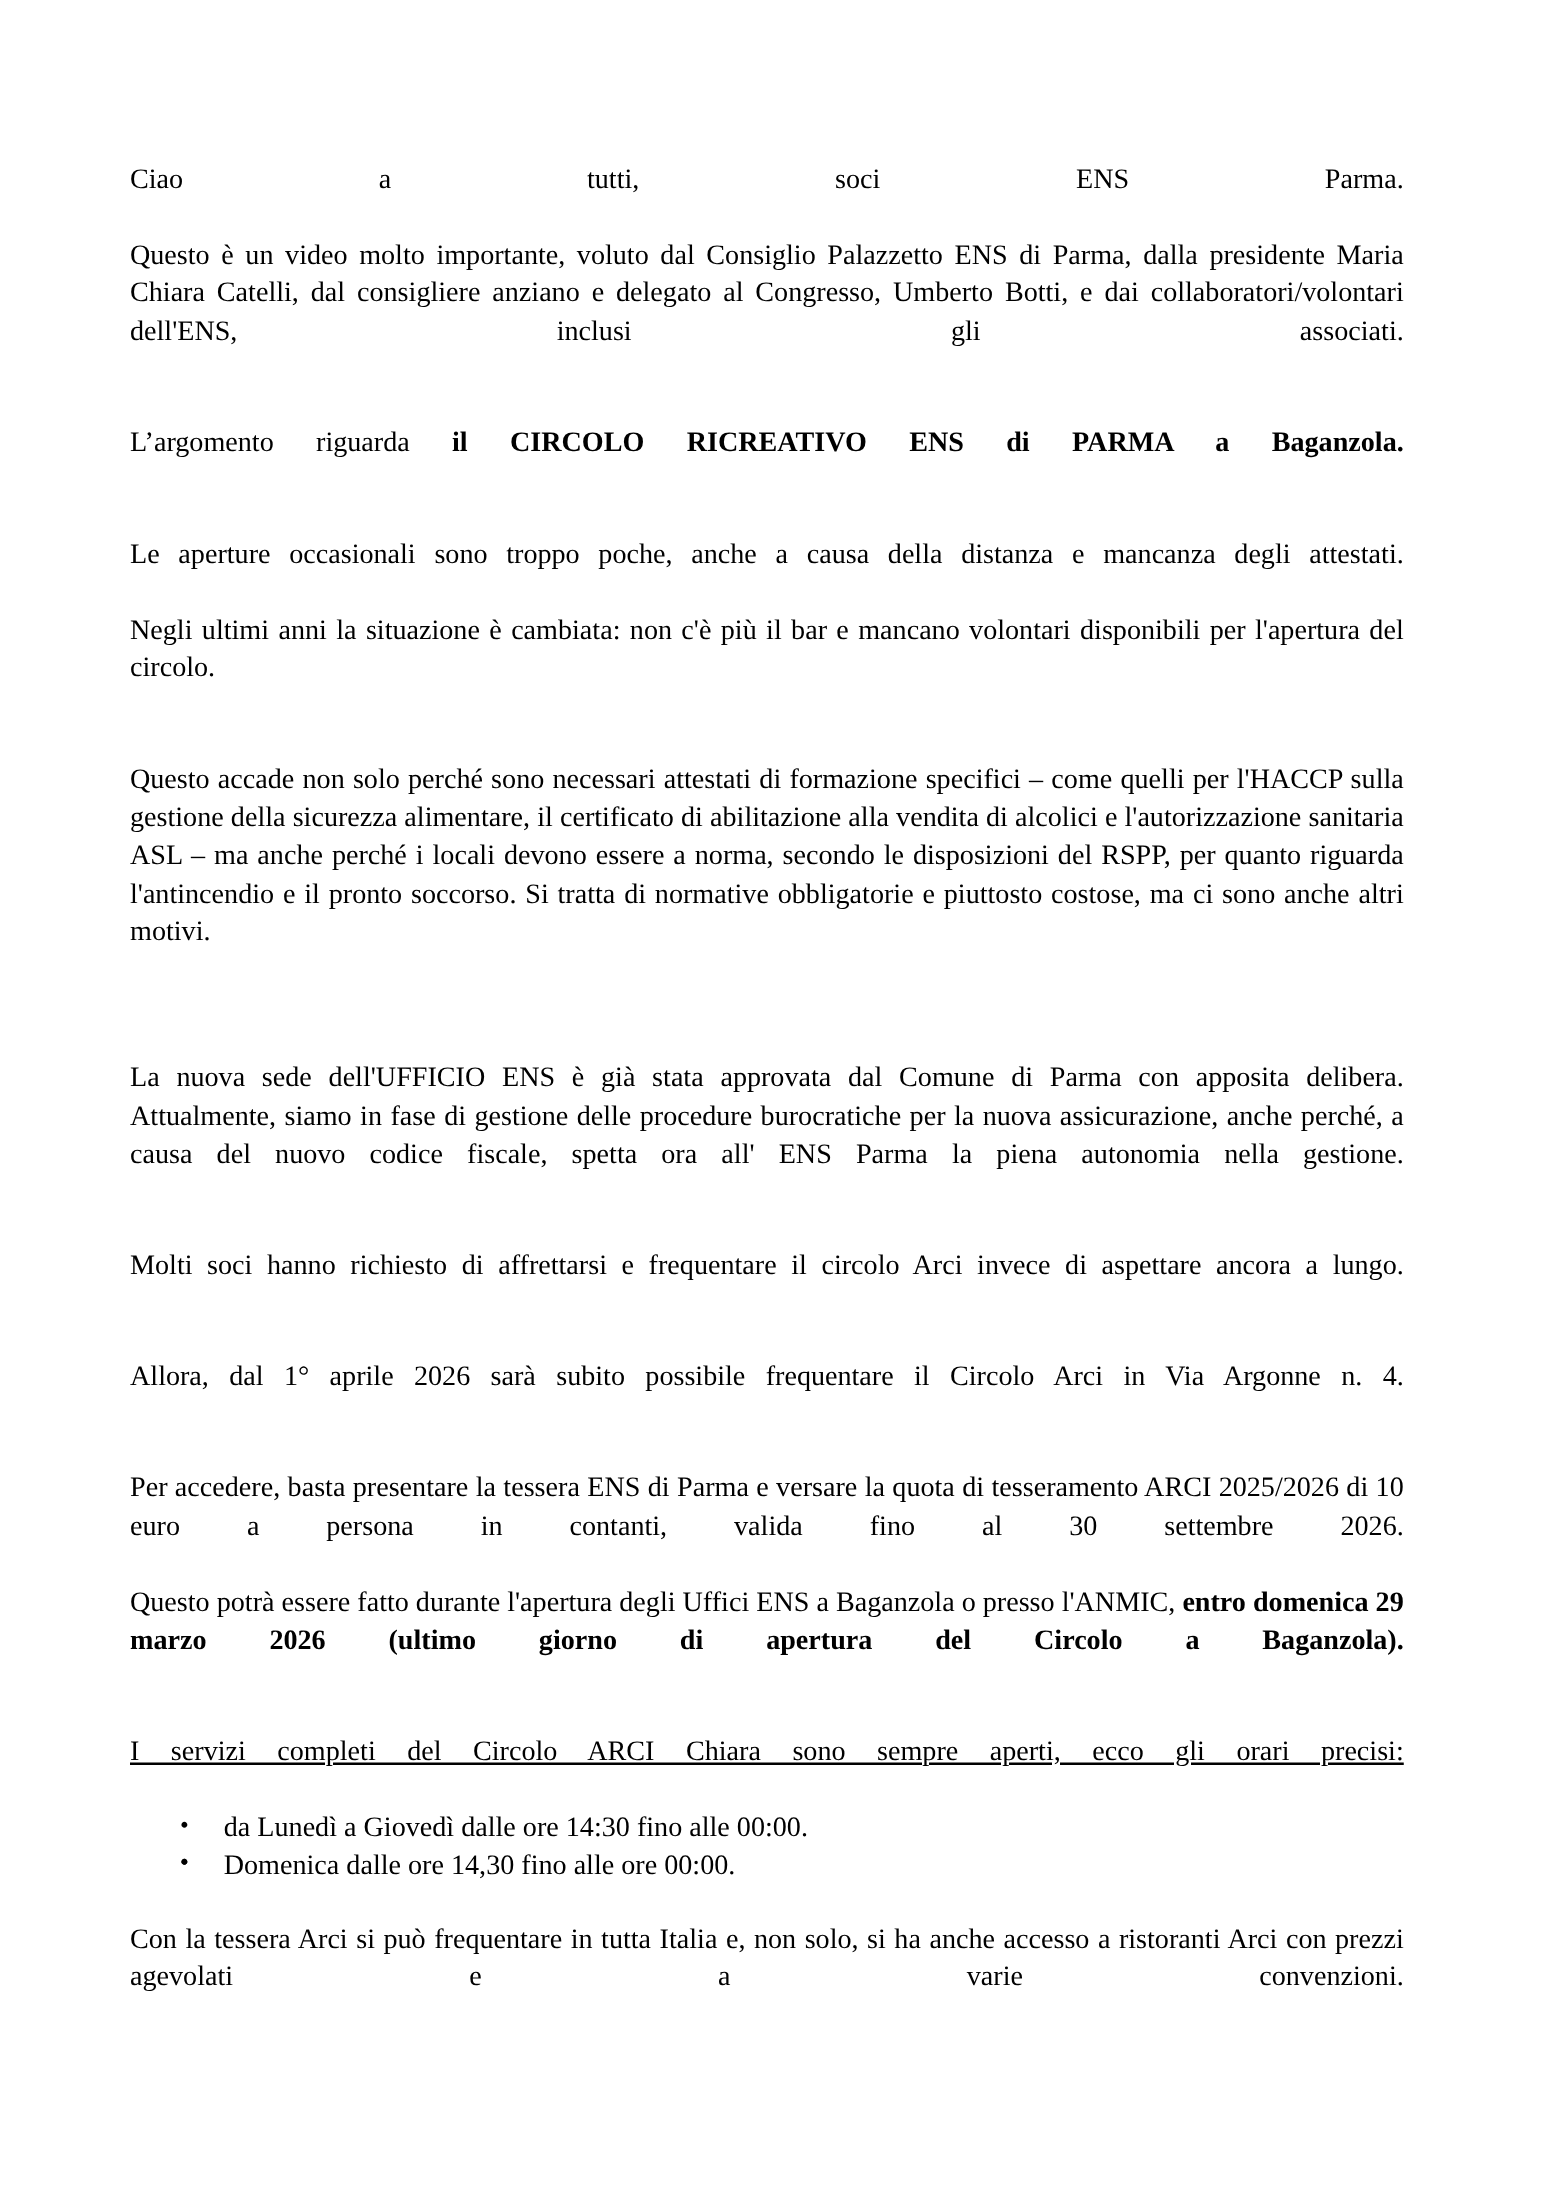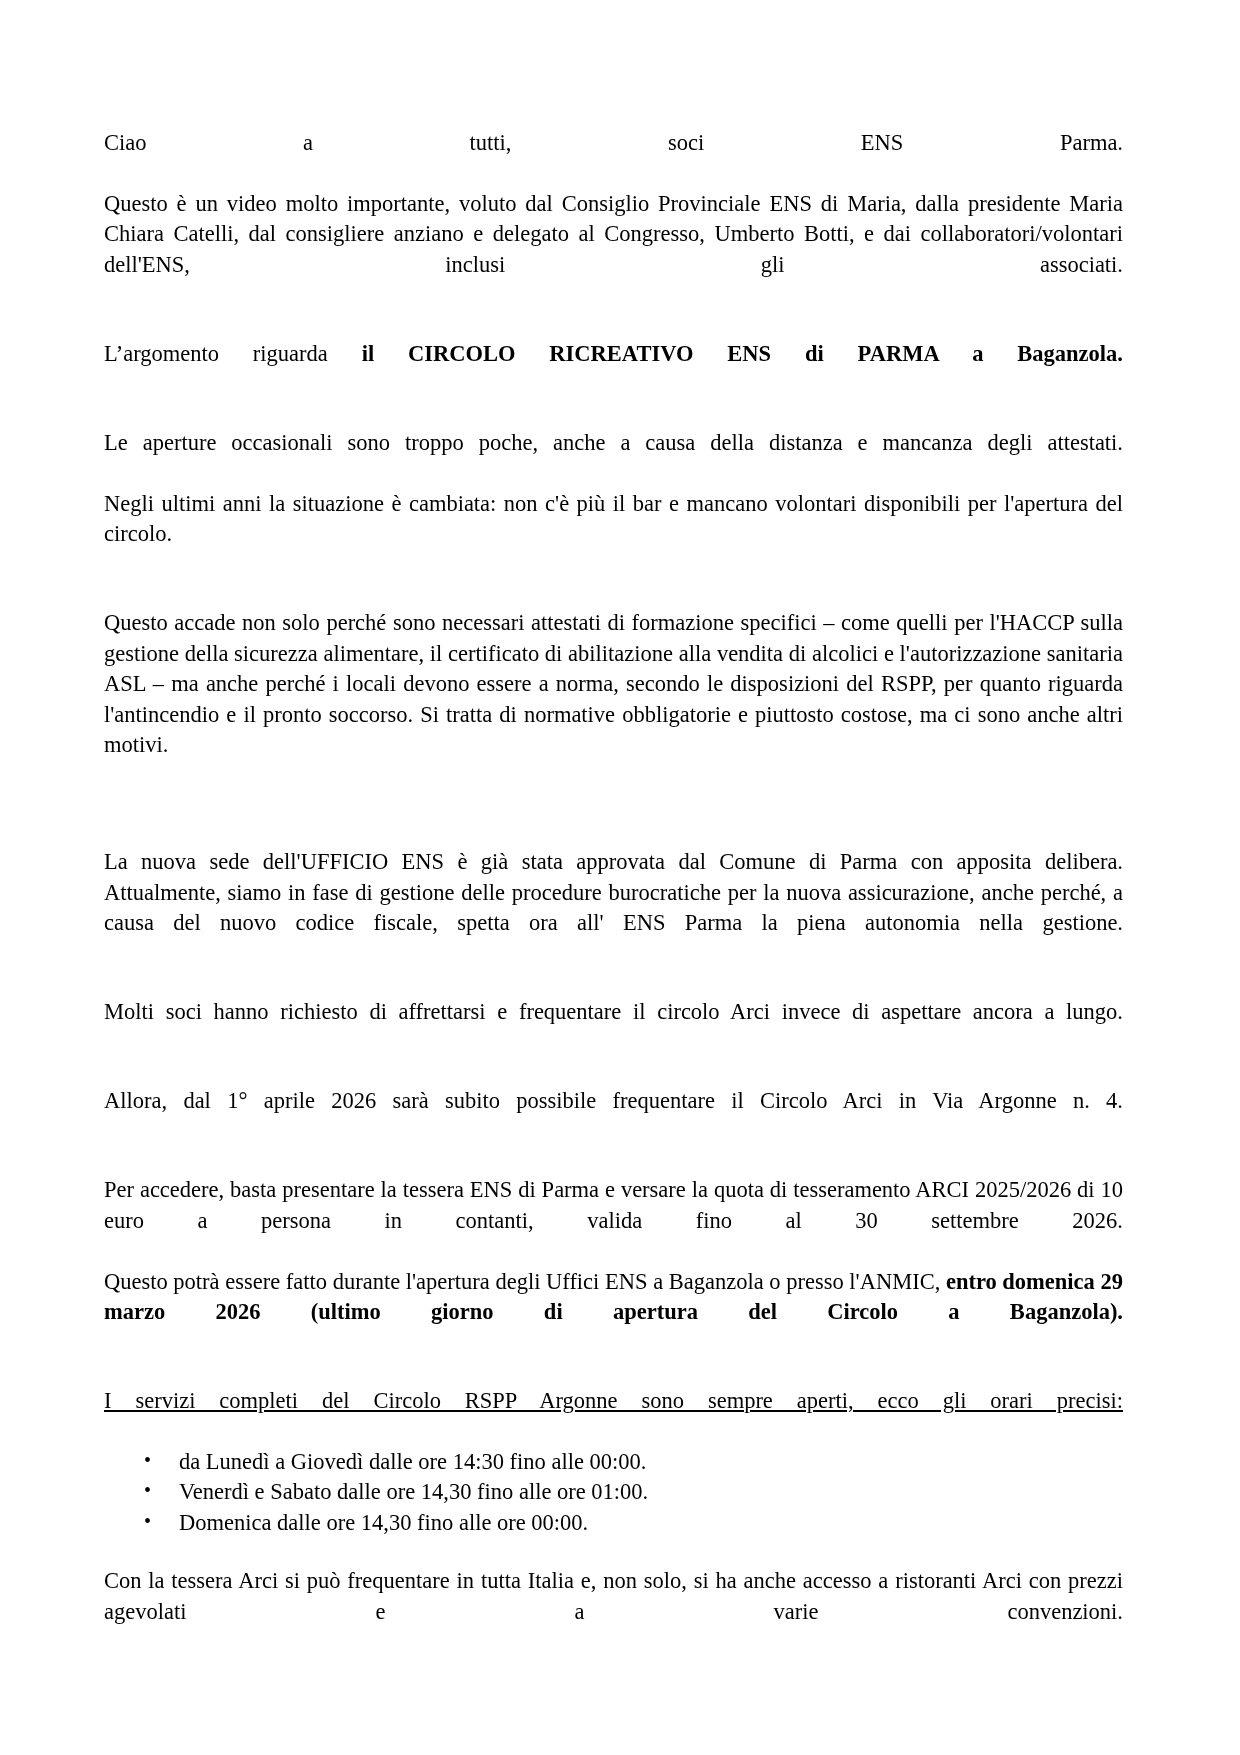--- a/index.html
+++ b/index.html
@@ -65,21 +65,21 @@
     width: 100%;
   }
 </style>
 </head>
 <body>
 
 <div class="page">
   <div class="doc">
 
     <p class="para">Ciao a tutti, soci ENS Parma.</p>
-    <p class="para">Questo è un video molto importante, voluto dal Consiglio Provinciale ENS di Maria, dalla presidente Maria Chiara Catelli, dal consigliere anziano e delegato al Congresso, Umberto Botti, e dai collaboratori/volontari dell'ENS, inclusi gli associati.</p>
+    <p class="para">Questo è un video molto importante, voluto dal Consiglio Palazzetto ENS di Parma, dalla presidente Maria Chiara Catelli, dal consigliere anziano e delegato al Congresso, Umberto Botti, e dai collaboratori/volontari dell'ENS, inclusi gli associati.</p>
 
     <div class="spacer"></div>
 
     <p class="para"><span>L’argomento riguarda </span><b>il CIRCOLO RICREATIVO ENS di PARMA a Baganzola.</b></p>
 
     <div class="spacer"></div>
 
     <p class="para">Le aperture occasionali sono troppo poche, anche a causa della distanza e mancanza degli attestati.</p>
     <p class="para">Negli ultimi anni la situazione è cambiata: non c'è più il bar e mancano volontari disponibili per l'apertura del circolo.</p>
 
@@ -102,25 +102,25 @@
 
     <p class="para">Allora, dal 1° aprile 2026 sarà subito possibile frequentare il Circolo Arci in Via Argonne n. 4.</p>
 
     <div class="spacer"></div>
 
     <p class="para">Per accedere, basta presentare la tessera ENS di Parma e versare la quota di tesseramento ARCI 2025/2026 di 10 euro a persona in contanti, valida fino al 30 settembre 2026.</p>
     <p class="para"><span>Questo potrà essere fatto durante l'apertura degli Uffici ENS a Baganzola o presso l'ANMIC, </span><b>entro domenica 29 marzo 2026 (ultimo giorno di apertura del Circolo a Baganzola).</b></p>
 
     <div class="spacer"></div>
 
-    <p class="para"><span class="underline">I servizi completi del Circolo RSPP Argonne sono sempre aperti, ecco gli orari precisi:</span></p>
+    <p class="para"><span class="underline">I servizi completi del Circolo ARCI Chiara sono sempre aperti, ecco gli orari precisi:</span></p>
 
     <ul class="hours">
       <li><span class="bullet">•</span><span>da Lunedì a Giovedì dalle ore 14:30 fino alle 00:00.</span></li>
-      <li><span class="bullet">•</span><span>Venerdì e Sabato dalle ore 14,30 fino alle ore 01:00.</span></li>
+      <li><span class="bullet">•</span></li>
       <li><span class="bullet">•</span><span>Domenica dalle ore 14,30 fino alle ore 00:00.</span></li>
     </ul>
 
     <div class="spacer"></div>
 
     <p class="para">Con la tessera Arci si può frequentare in tutta Italia e, non solo, si ha anche accesso a ristoranti Arci con prezzi agevolati e a varie convenzioni.</p>
 
   </div>
 </div>
 

